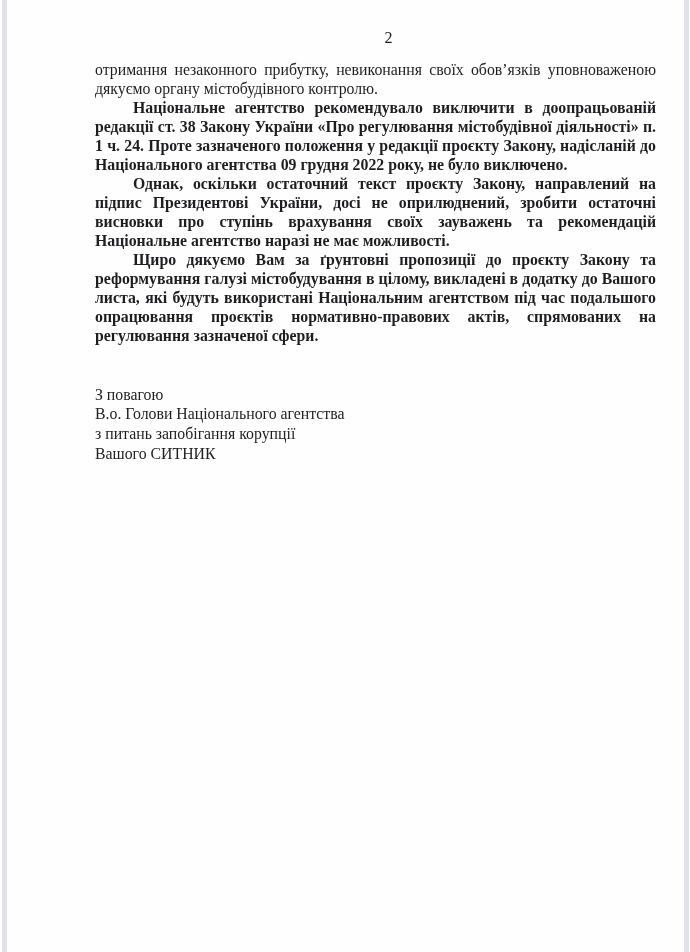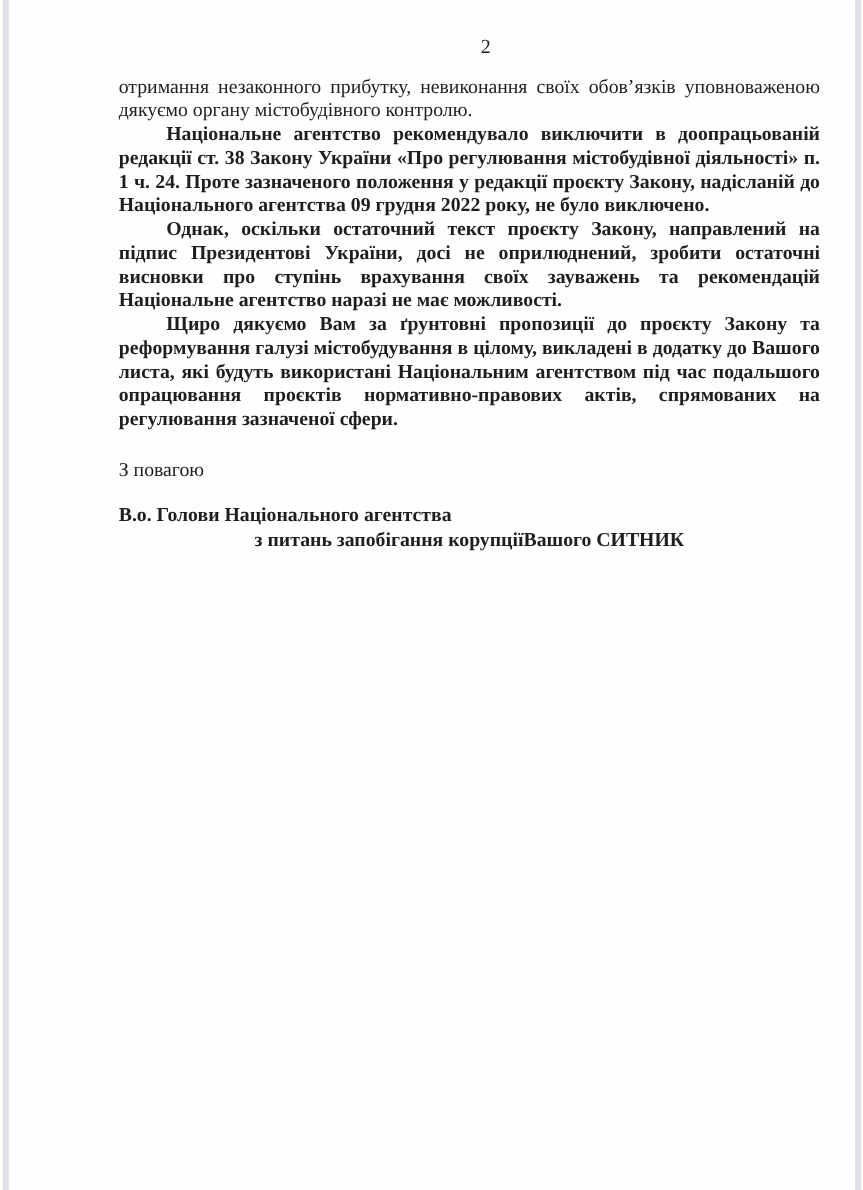--- a/index.html
+++ b/index.html
@@ -42,34 +42,34 @@
     margin: 0;
     font-size: 15.8px;
     line-height: 19px;
     text-align: justify;
   }
   .body-text p.indent {
     text-indent: 38px;
     font-weight: bold;
   }
   .closing {
-    margin-top: 22px;
+    margin-top: 40px;
     font-size: 15.8px;
     line-height: 19px;
   }
   .signature {
-    margin-top: 17px;
-    font-weight: bold;
+    font-weight: normal;
     font-size: 15.8px;
     line-height: 20px;
   }
   .sig-row {
     display: flex;
-    justify-content: center;
+    justify-content: space-between;
     align-items: baseline;
+    flex-direction: column;
   }
 </style>
 </head>
 <body>
 
 <div class="viewport">
 
   <div class="edge-strip left"></div>
   <div class="edge-strip right"></div>
 

